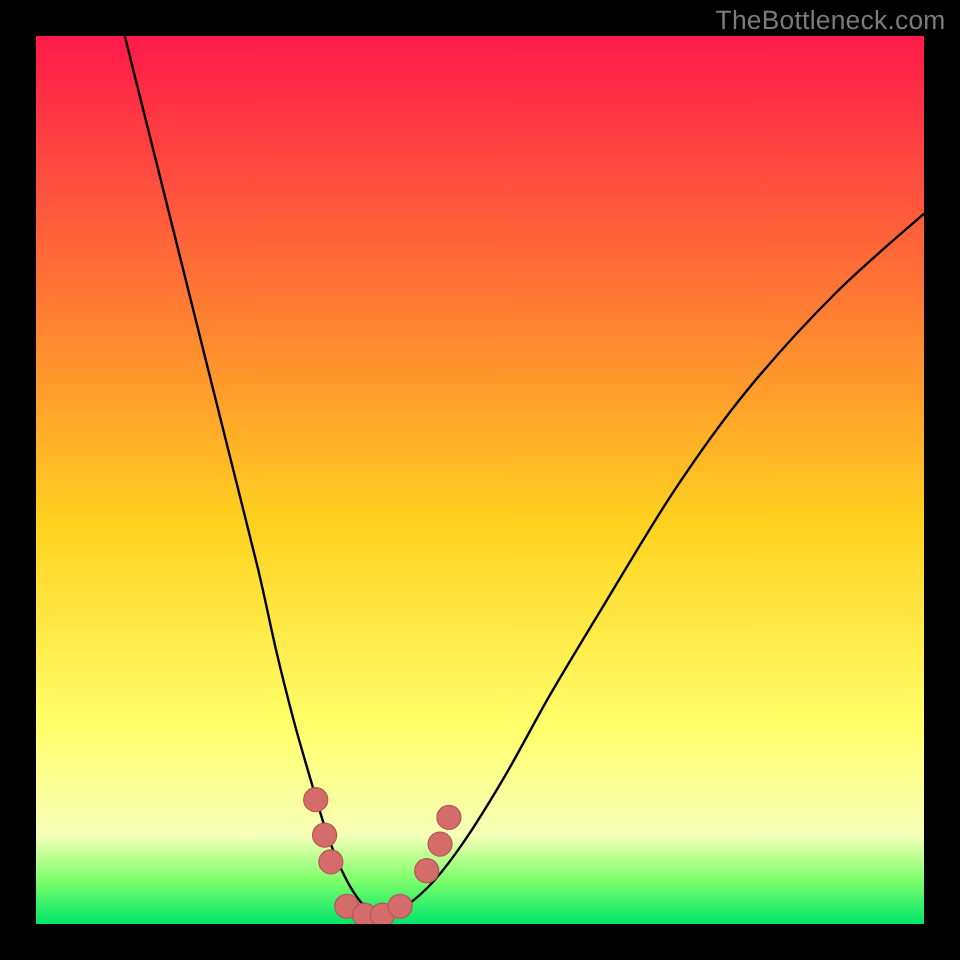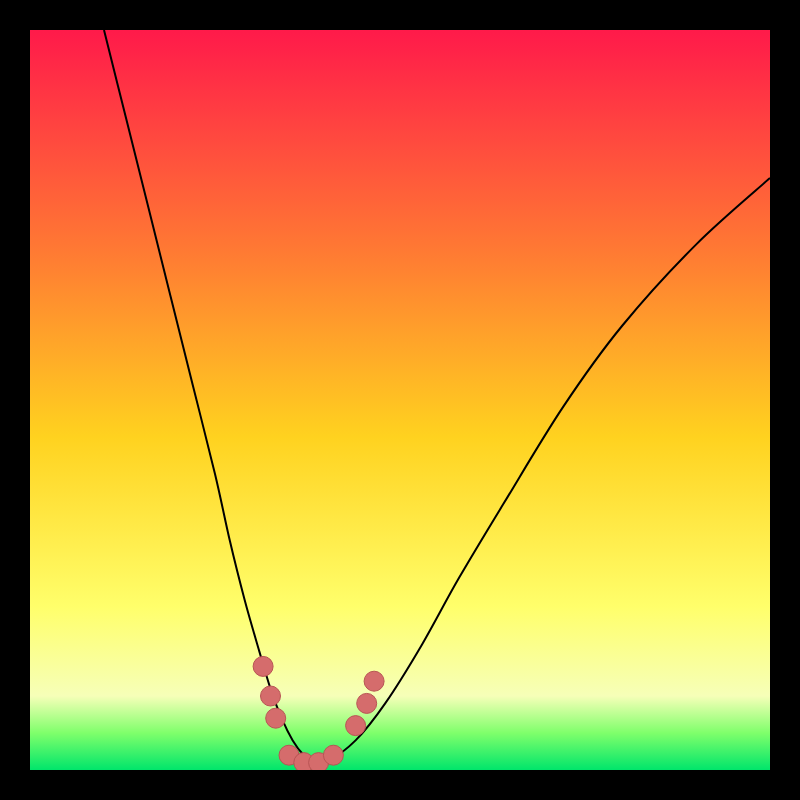--- a/index.html
+++ b/index.html
@@ -46,20 +46,21 @@
   .markers {
     fill: #d56c6c;
     stroke: #b85454;
     stroke-width: 1;
   }
 </style>
 </head>
 <body>
 
 <div class="frame">
+  <div class="watermark">TheBottleneck.com</div>
   <div class="plot-wrap">
     <svg id="chart-svg" width="740" height="740" viewBox="0 0 740 740">
       <defs>
         <linearGradient id="bg-grad" x1="0" y1="0" x2="0" y2="1">
           <stop id="g0" offset="0%" stop-color="#ff1a4a"></stop>
           <stop id="g1" offset="30%" stop-color="#ff7a33"></stop>
           <stop id="g2" offset="55%" stop-color="#ffd21f"></stop>
           <stop id="g3" offset="78%" stop-color="#ffff6b"></stop>
           <stop id="g4" offset="90%" stop-color="#f6ffb8"></stop>
           <stop id="g5" offset="95%" stop-color="#7fff6b"></stop>

